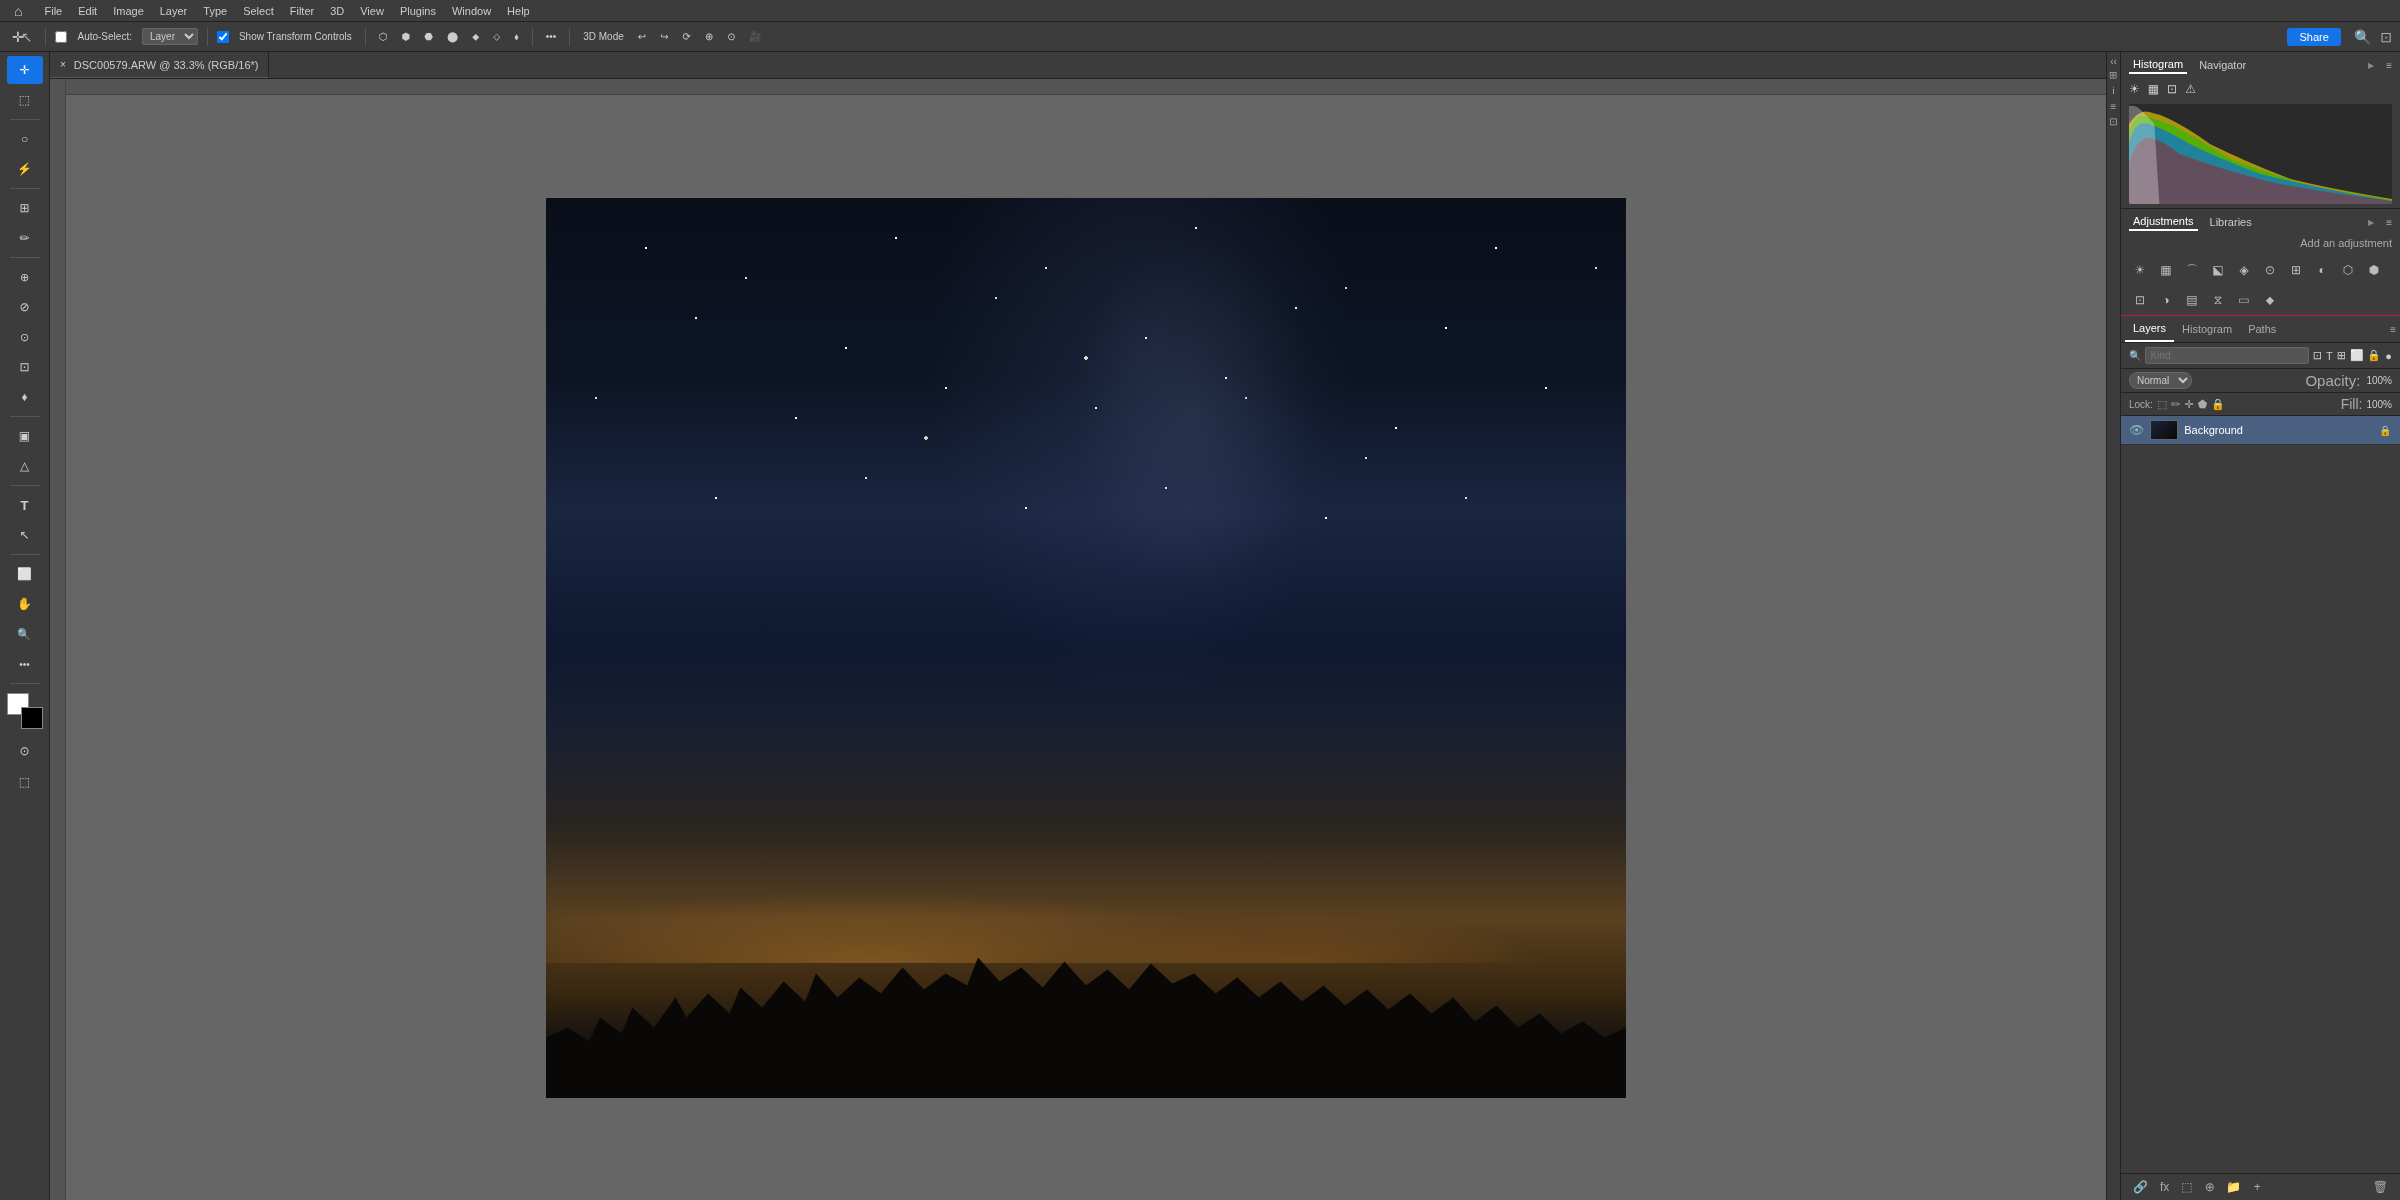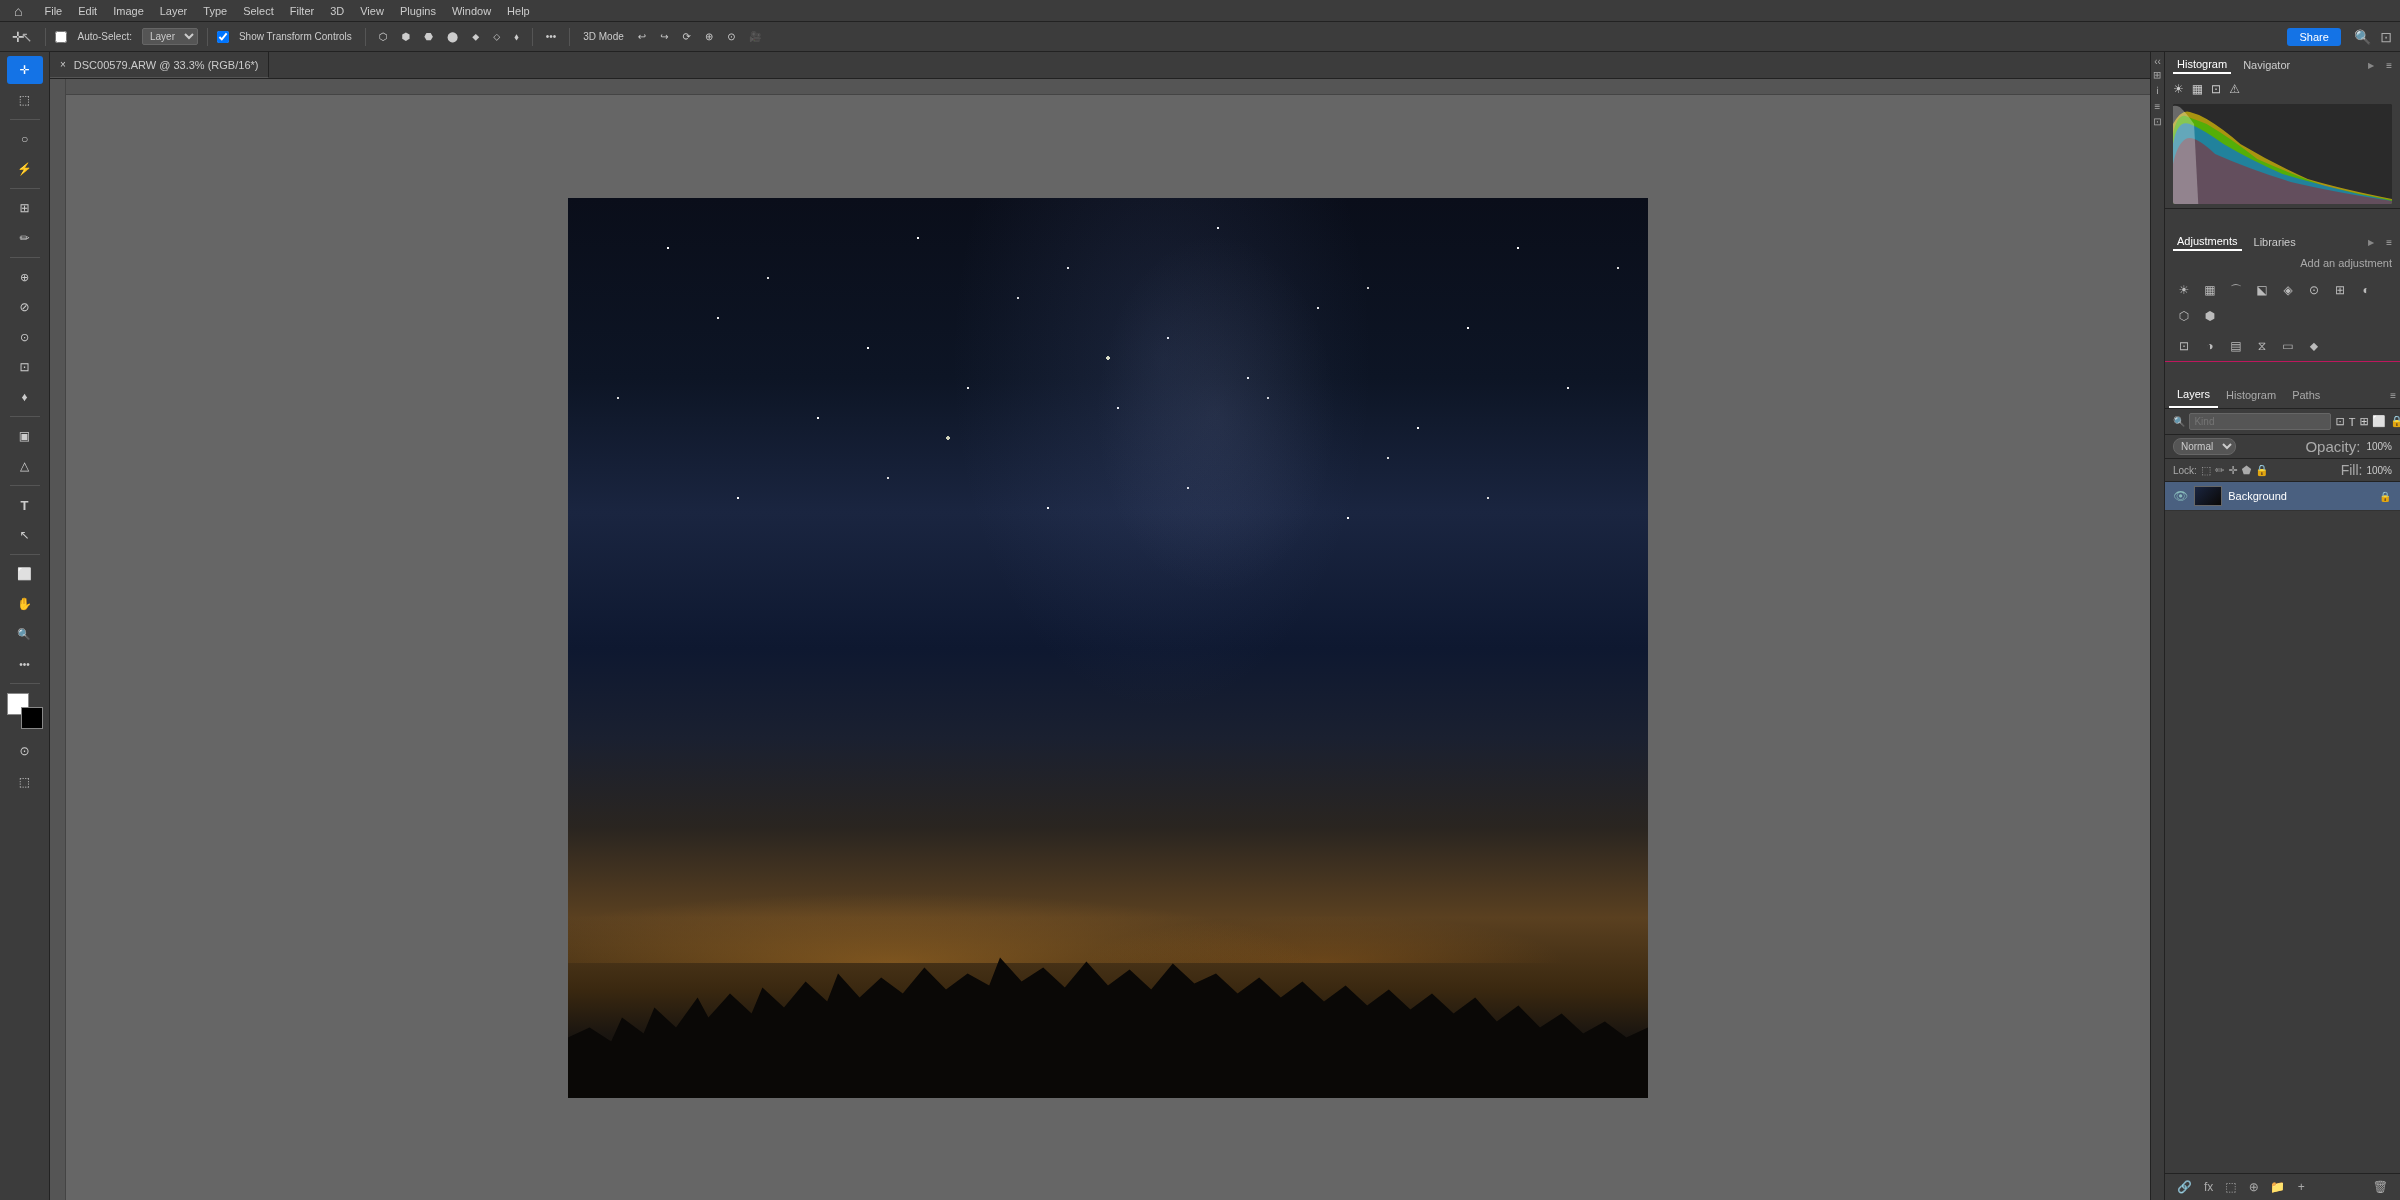--- a/index.html
+++ b/index.html
@@ -253,27 +253,26 @@
         54% 46%, 56% 33%, 58% 43%, 60% 38%, 62% 48%, 64% 40%,
         66% 50%, 68% 42%, 70% 52%, 72% 44%, 74% 54%, 76% 46%,
         78% 56%, 80% 48%, 82% 58%, 84% 50%, 86% 62%, 88% 54%,
         90% 65%, 92% 58%, 94% 68%, 96% 62%, 98% 70%, 100% 65%,
         100% 100%
       );
     }
 
     
     .right-panel {
-      width: 236px;
+      width: 280px;
       background: #3c3c3c;
       display: flex;
       flex-direction: column;
       border-left: 1px solid #222;
       flex-shrink: 0;
-      gap: 20px;
     }
 
     
     .histogram-panel {
       border-bottom: 1px solid #222;
       padding: 0;
     }
     .panel-header {
       display: flex;
       align-items: center;

